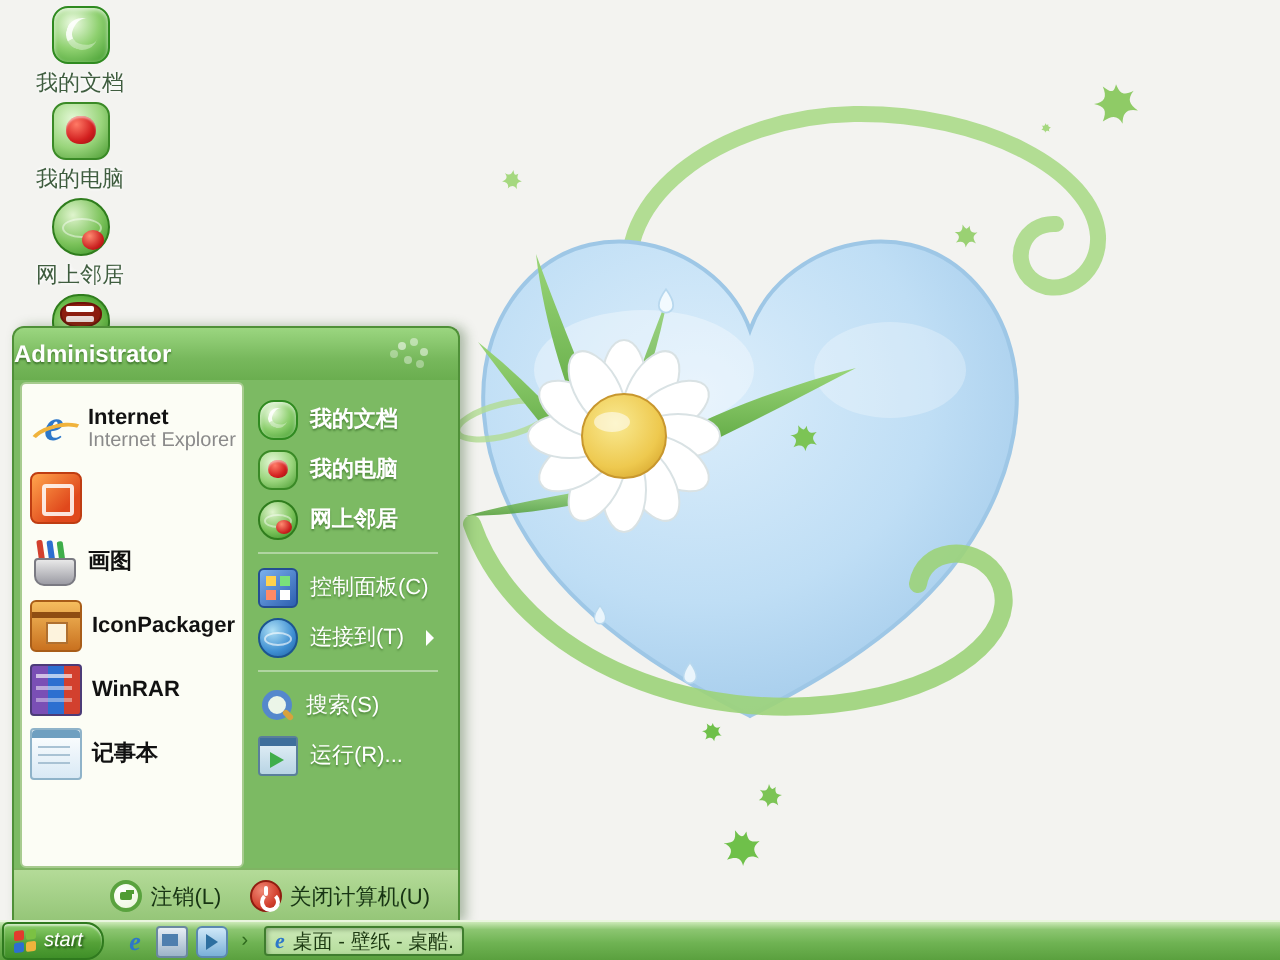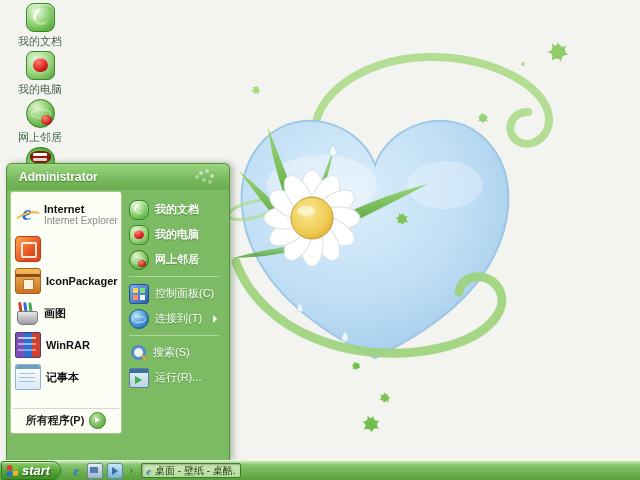--- a/index.html
+++ b/index.html
@@ -21,21 +21,21 @@
   .g-globe::after{content:'';position:absolute;right:2px;bottom:2px;width:11px;height:10px;border-radius:50%;background:radial-gradient(circle at 35% 30%,#ff8a70,#c81d1d 65%,#8f0f0f)}
   .g-mouth{border-radius:46% 46% 50% 50%;background:radial-gradient(circle at 40% 65%,#c8edae,#6ebd4c 60%,#2f8c20);border:1px solid #2f7d1d}
   .g-mouth::before{content:'';position:absolute;left:3px;top:3px;width:19px;height:11px;border-radius:50% 50% 60% 60%;background:#8e1d10;border:1px solid #6d120a}
   .g-mouth::after{content:'';position:absolute;left:6px;top:5px;width:14px;height:3px;background:#fff;border-radius:1px;box-shadow:0 5px 0 rgba(255,255,255,.85)}
   
   .start-menu{position:absolute;left:6px;top:163px;width:224px;height:298px;z-index:20;
     background:#7cba63;border:1px solid #4f9038;border-bottom:none;border-radius:6px 6px 0 0;
     box-shadow:3px 0 6px rgba(40,80,30,.35);box-sizing:border-box}
   .sm-header{position:relative;height:26px;border-radius:5px 5px 0 0;
     background:linear-gradient(#9bd680,#77b85c 60%,#6aae4f);display:flex;align-items:center}
-  .sm-user{margin-left:12px;font-size:12px;font-weight:bold;color:#fff;text-shadow:0 1px 1px rgba(20,70,10,.55)}
+  .sm-user{font-size:12px;font-weight:bold;color:#fff;text-shadow:0 1px 1px rgba(20,70,10,.55)}
   .hdr-deco{position:absolute;right:26px;top:7px;width:4px;height:4px;border-radius:50%;background:rgba(255,255,255,.55);
     box-shadow:6px -2px 0 rgba(255,255,255,.45),11px 3px 0 rgba(255,255,255,.5),3px 7px 0 rgba(255,255,255,.4),9px 9px 0 rgba(255,255,255,.35),-4px 4px 0 rgba(255,255,255,.35)}
   .sm-body{position:absolute;top:27px;left:3px;right:3px;bottom:27px;display:flex}
   .sm-left{width:112px;box-sizing:border-box;background:#fcfdf5;border:1px solid #a7cb8f;border-radius:3px;
     padding:3px 2px 2px;display:flex;flex-direction:column}
   .sm-litem{display:flex;align-items:center;gap:5px;padding:1px 2px;height:30px;cursor:pointer}
   .sm-litem.two{height:36px}
   .lit-title{font-size:11px;font-weight:bold;color:#111;line-height:12px;white-space:nowrap}
   .lit-sub{font-size:10px;color:#8a8a8a;line-height:11px;white-space:nowrap}
   .li{width:24px;height:24px;position:relative;flex:0 0 auto}
@@ -95,21 +95,21 @@
   .ri.g-globe::after{width:8px;height:7px}
   
   .taskbar{position:absolute;left:0;bottom:0;width:640px;height:20px;z-index:30;box-sizing:border-box;
     background:linear-gradient(#cdeab8,#8cc671 20%,#6fb353 55%,#5aa03e);border-top:1px solid #eaf6df;
     display:flex;align-items:center}
   .start-btn{margin-left:1px;height:17px;padding:0 10px 0 5px;border-radius:3px 9px 9px 3px;
     background:linear-gradient(#8ed06e,#55a238 55%,#3f8f28);border:1px solid #2f7a1e;
     display:flex;align-items:center;gap:4px;cursor:pointer;box-shadow:inset 0 1px 1px rgba(255,255,255,.6)}
   .win-flag{width:11px;height:11px;transform:skewY(-6deg);display:grid;grid-template-columns:5px 5px;grid-gap:1px}
   .win-flag i{display:block;width:5px;height:4.5px;border-radius:1px}
-  .start-btn .txt{font-size:13px;font-weight:bold;font-style:italic;color:#fff;text-shadow:1px 1px 1px rgba(20,60,10,.7)}
+  .start-btn .txt{font-size:10px;font-weight:normal;font-style:italic;color:#fff;text-shadow:1px 1px 1px rgba(20,60,10,.7)}
   .qlaunch{display:flex;align-items:center;gap:4px;margin-left:8px}
   .ql{width:14px;height:14px;position:relative;cursor:pointer}
   .ql-ie{font-family:"Liberation Serif",serif;font-style:italic;font-weight:bold;font-size:13px;color:#2d77c9;line-height:14px;text-align:center}
   .ql-desk{background:linear-gradient(#e8eef5,#9cb4c8);border:1px solid #6a88a0;border-radius:2px}
   .ql-desk::after{content:'';position:absolute;left:2px;top:3px;width:8px;height:6px;background:#4f7fae}
   .ql-med{background:linear-gradient(#cfe8f8,#7ab0d8);border:1px solid #5a88b0;border-radius:3px}
   .ql-med::after{content:'';position:absolute;left:4px;top:3px;border-left:6px solid #2d6fa0;border-top:4px solid transparent;border-bottom:4px solid transparent}
   .ql-chev{font-size:10px;color:#2f6a1e;line-height:14px;width:8px;text-align:center;cursor:pointer}
   .taskbtn{margin-left:6px;height:15px;width:100px;box-sizing:border-box;border:1px solid #3f7d2e;border-radius:2px;
     background:linear-gradient(#cde9b8,#b5dd9c);box-shadow:inset 1px 1px 2px rgba(30,70,20,.35);
@@ -251,38 +251,34 @@
           <div class="li li-ie">e</div>
           <div>
             <div class="lit-title">Internet</div>
             <div class="lit-sub">Internet Explorer</div>
           </div>
         </div>
         <div class="sm-litem">
           <div class="li li-zk"></div>
         </div>
         <div class="sm-litem">
+          <div class="li li-paint"></div>
+          <div class="lit-title">画图</div>
+        </div>
+        <div class="sm-litem">
           <div class="li li-ipk"></div>
           <div class="lit-title">IconPackager</div>
         </div>
         <div class="sm-litem">
-          <div class="li li-paint"></div>
-          <div class="lit-title">画图</div>
-        </div>
-        <div class="sm-litem">
           <div class="li li-rar"></div>
           <div class="lit-title">WinRAR</div>
         </div>
         <div class="sm-litem">
           <div class="li li-note"></div>
           <div class="lit-title">记事本</div>
-        </div>
-        <div class="sm-allprog" style="border-top:1px solid #d8d8c4">
-          <span>所有程序(P)</span>
-          <div class="ap-circle"></div>
         </div>
       </div>
       <div class="sm-right">
         <div class="sm-ritem bold">
           <div class="ri g-green-sq"></div>
           <div class="rit-lbl">我的文档</div>
         </div>
         <div class="sm-ritem bold">
           <div class="ri g-apple-cube"></div>
           <div class="rit-lbl">我的电脑</div>
@@ -303,20 +299,30 @@
         </div>
         <div class="sm-sep-r"></div>
         <div class="sm-ritem">
           <div class="ri ri-search"></div>
           <div class="rit-lbl">搜索(S)</div>
         </div>
         <div class="sm-ritem">
           <div class="ri ri-run"></div>
           <div class="rit-lbl">运行(R)...</div>
         </div>
+      </div>
+    </div>
+    <div class="sm-bottom">
+      <div class="sm-bitem">
+        <div class="ico-logoff"></div>
+        <span>注销(L)</span>
+      </div>
+      <div class="sm-bitem">
+        <div class="ico-shut"></div>
+        <span>关闭计算机(U)</span>
       </div>
     </div>
   </div>
 
   <div class="taskbar">
     <div class="start-btn">
       <div class="win-flag">
         <i style="background:#e23c2d"></i>
           <i style="background:#7bc143"></i>
           <i style="background:#2d6fd0"></i>

